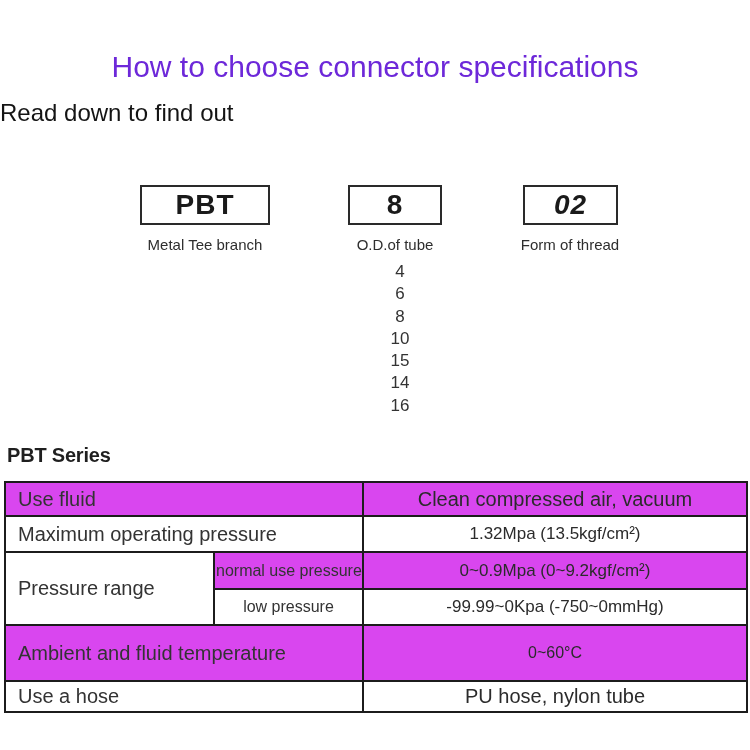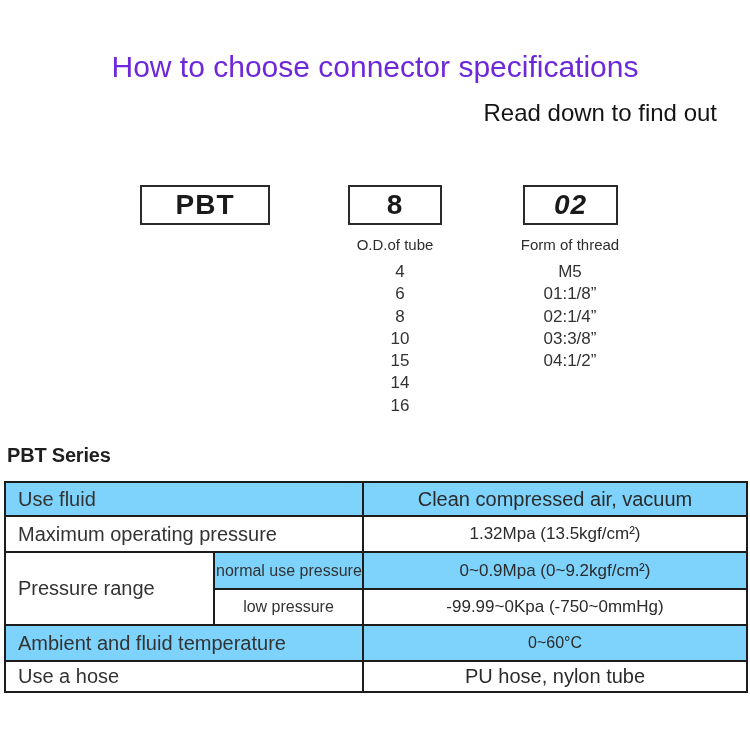--- a/index.html
+++ b/index.html
@@ -12,21 +12,21 @@
   }
   .page { position:absolute; inset:0; overflow:hidden; }
 
   .title {
     position:absolute; top:50px; left:0; width:750px;
     margin:0; text-align:center;
     font-size:30px; font-weight:400; color:#6d28d9;
   }
   .subtitle {
     position:absolute; top:99px; left:0; width:692px;
-    text-align:right; font-size:24px; color:#141414;margin-left:25px;
+    text-align:left; font-size:24px; color:#141414;
   }
 
   .code-box {
     position:absolute; top:185px; height:40px;
     border:2px solid #2a2a2a; background:#fff;
     display:flex; align-items:center; justify-content:center;
     font-weight:700; font-size:28px; color:#1a1a1a;
     box-sizing:border-box; letter-spacing:1px;
   }
   .box-pbt    { left:140px; width:130px; }
@@ -63,66 +63,60 @@
     border:2px solid #1c1c1c;
     box-sizing:border-box;
     overflow:hidden; white-space:nowrap;
   }
   .spec-table td.label   { padding-left:12px; font-size:20px; color:#333; text-align:left; }
   .spec-table td.sublabel{ font-size:16px; color:#333; text-align:center; }
   .spec-table td.value   { text-align:center; color:#2b2b2b;margin-left:20px; }
   .v-lg { font-size:20px; }
   .v-md { font-size:17px; }
   .v-sm { font-size:16px; }
-  .beige { background:#7dd3fc; }
+  .beige { background:#d946ef; }
   tr.r1 td { height:34px; }
   tr.r2 td { height:36px; }
   tr.r3 td { height:37px; }
   tr.r4 td { height:36px; }
-  tr.r5 td { height:36px; }
+  tr.r5 td { height:56px; }
   tr.r6 td { height:31px; }
 </style>
 </head>
 <body>
 
 <div class="page">
 
   <h1 class="title">How to choose connector specifications</h1>
   <div class="subtitle">Read down to find out</div>
 
   <div class="code-box box-pbt">
     <span>PBT</span>
   </div>
   <div class="code-box box-od">
     <span>8</span>
   </div>
   <div class="code-box box-thread">
     <span>02</span>
   </div>
 
+  <div class="box-label label-pbt">Metal Tee branch</div>
   <div class="box-label label-od">O.D.of tube</div>
   <div class="box-label label-thread">Form of thread</div>
 
   <div class="option-list list-od">
     <div>4</div>
     <div>6</div>
     <div>8</div>
     <div>10</div>
     <div>15</div>
     <div>14</div>
     <div>16</div>
   </div>
 
-  <div class="option-list list-thread">
-    <div>M5</div>
-    <div>01:1/8”</div>
-    <div>02:1/4”</div>
-    <div>03:3/8”</div>
-    <div>04:1/2”</div>
-  </div>
 
   <div class="series-heading">PBT Series</div>
 
   <table class="spec-table">
     <colgroup>
       <col style="width:209px">
       <col style="width:149px">
       <col style="width:384px">
     </colgroup>
     <tbody>

